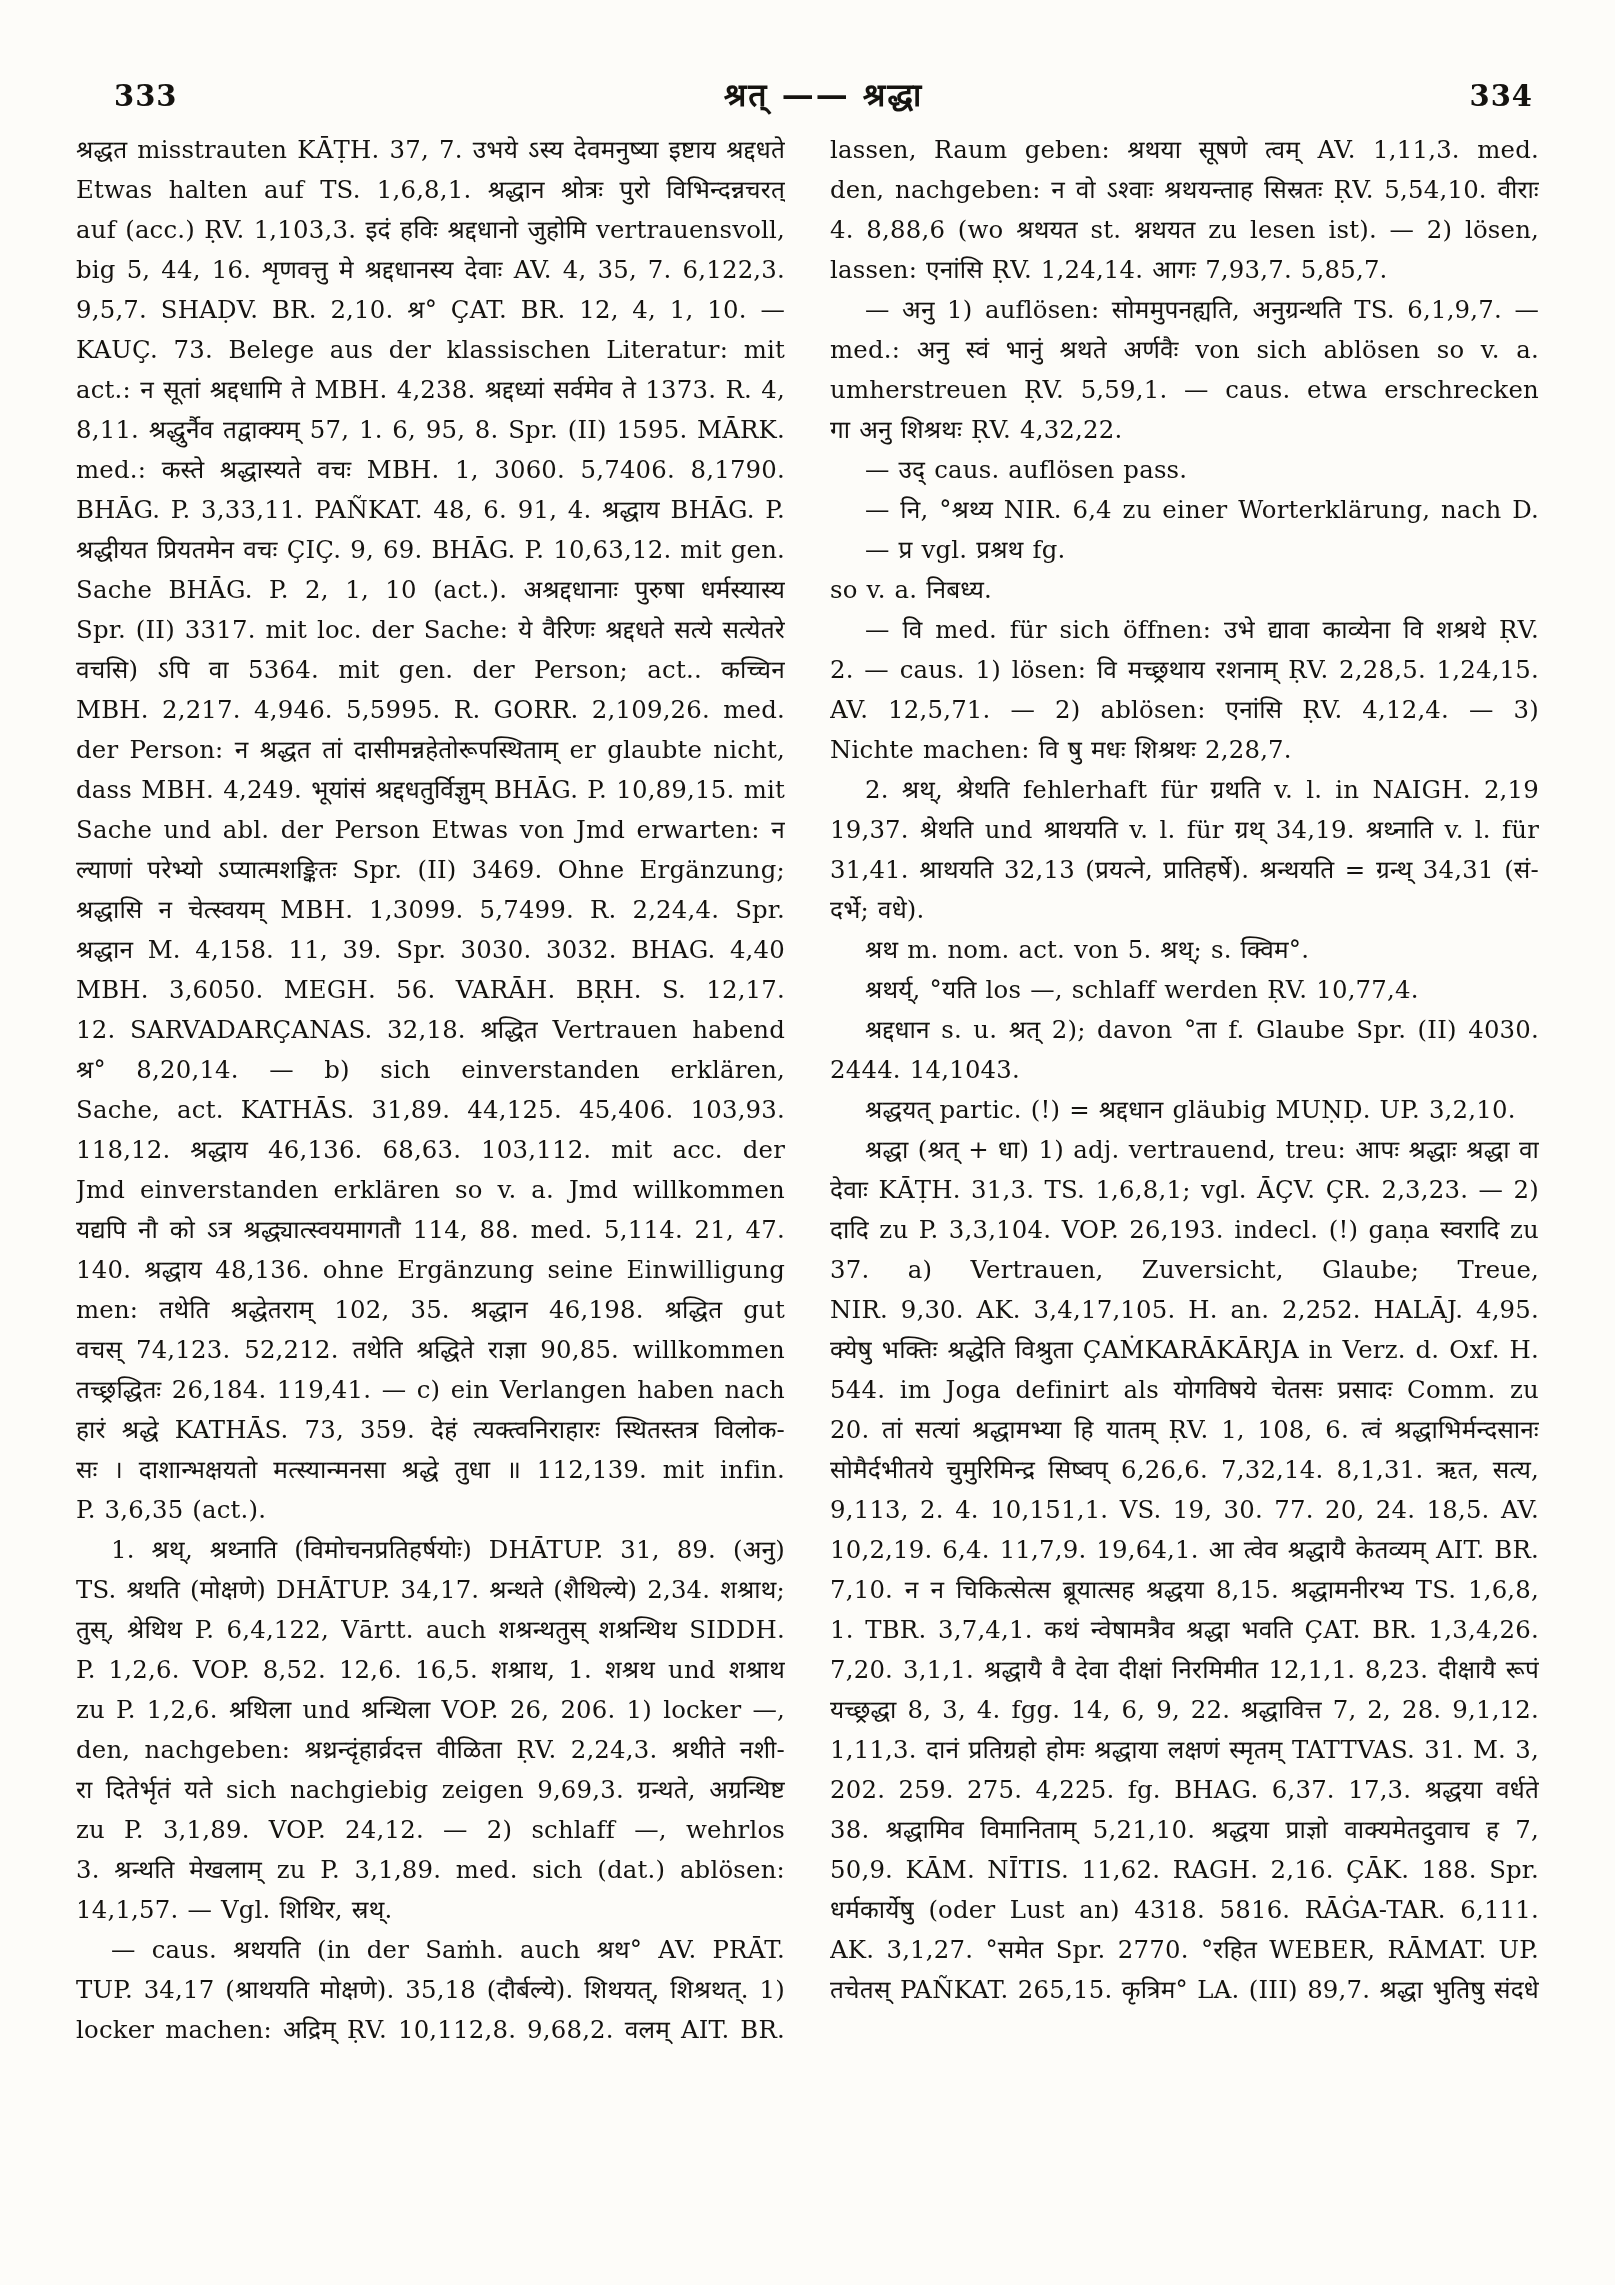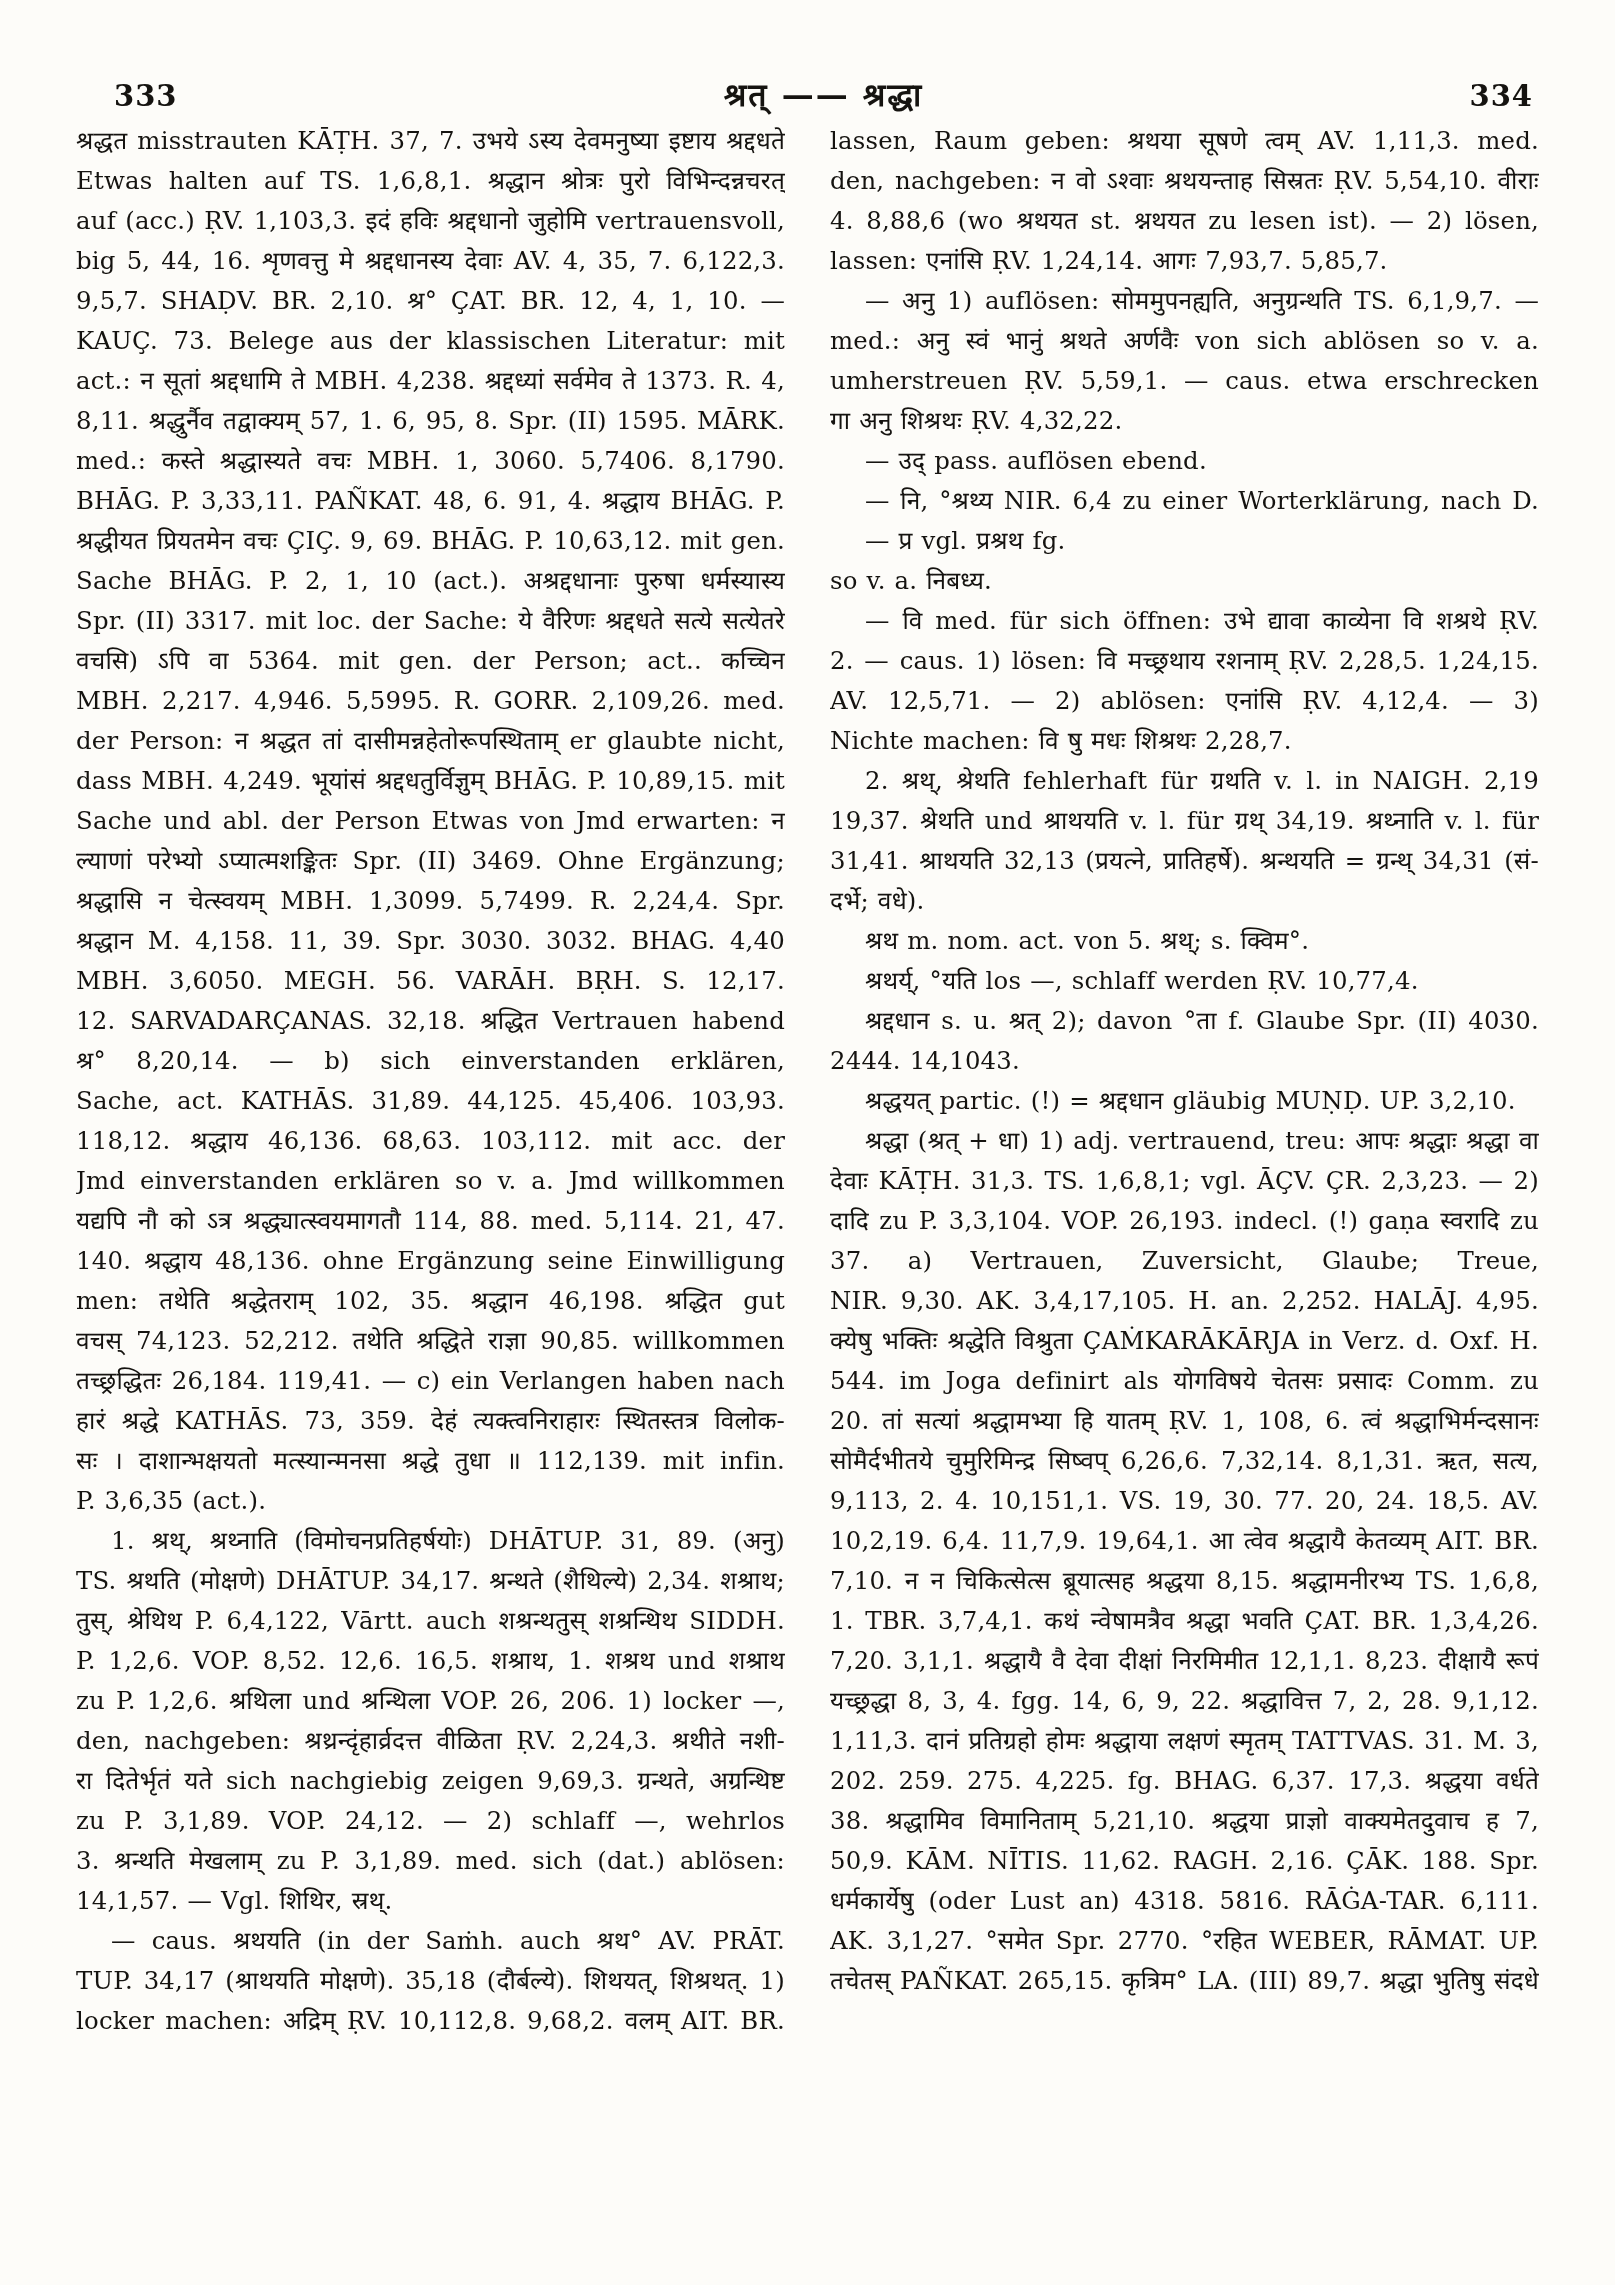--- a/index.html
+++ b/index.html
@@ -19,21 +19,21 @@
     margin-left:32px;
   }
   .page-num{width:117px;font-weight:bold;letter-spacing:1px;}
   .page-num.right{text-align:right;}
   .head-title{
     flex:1;text-align:center;
     font-size:32px;font-weight:bold;
     letter-spacing:2px;
   }
   .columns{
-    position:absolute;top:121px;left:76px;
+    position:absolute;top:130px;left:76px;
     display:flex;gap:45px;
   }
   .col{width:709px;}
   .line{
     font-size:24.4px;
     line-height:40px;
     height:40px;
     overflow:hidden;
     text-align:justify;
     text-align-last:justify;
@@ -105,21 +105,21 @@
       </div>
     <div class="col" id="col-right">
         <div class="line">lassen, Raum geben: श्रथया सूषणे त्वम् AV. 1,11,3. med. schlaff wer-</div>
         <div class="line">den, nachgeben: न वो ऽश्वाः श्रथयन्ताह सिस्रतः ṚV. 5,54,10. वीराः 85,</div>
         <div class="line">4. 8,88,6 (wo श्रथयत st. श्नथयत zu lesen ist). — 2) lösen, ablösen; er-</div>
         <div class="line para-end">lassen: एनांसि ṚV. 1,24,14. आगः 7,93,7. 5,85,7.</div>
         <div class="line indent">— अनु 1) auflösen: सोममुपनह्यति, अनुग्रन्थति TS. 6,1,9,7. — 2)</div>
         <div class="line">med.: अनु स्वं भानुं श्रथते अर्णवैः von sich ablösen so v. a. ausbreiten,</div>
         <div class="line">umherstreuen ṚV. 5,59,1. — caus. etwa erschrecken (trans.): मा वध्यगा</div>
         <div class="line para-end">गा अनु शिश्रथः ṚV. 4,32,22.</div>
-        <div class="line indent para-end">— उद् pass. auflösen ebend.</div>
+        <div class="line indent para-end">— उद् caus. auflösen pass.</div>
         <div class="line indent">— नि, °श्रथ्य NIR. 6,4 zu einer Worterklärung, nach D. und SĀJ.</div>
         <div class="line indent para-end">— प्र vgl. प्रश्रथ fg.</div>
         <div class="line para-end">so v. a. निबध्य.</div>
         <div class="line indent">— वि med. für sich öffnen: उभे द्यावा काव्येना वि शश्रथे ṚV. 9,70,</div>
         <div class="line">2. — caus. 1) lösen: वि मच्छ्रथाय रशनाम् ṚV. 2,28,5. 1,24,15. पर्वाणि</div>
         <div class="line">AV. 12,5,71. — 2) ablösen: एनांसि ṚV. 4,12,4. — 3) auflösen, zu</div>
         <div class="line para-end">Nichte machen: वि षु मधः शिश्रथः 2,28,7.</div>
         <div class="line indent">2. श्रथ्, श्रेथति fehlerhaft für ग्रथति v. l. in NAIGH. 2,19 und DHĀTUP.</div>
         <div class="line">19,37. श्रेथति und श्राथयति v. l. für ग्रथ् 34,19. श्रथ्नाति v. l. für ग्रन्थ्</div>
         <div class="line">31,41. श्राथयति 32,13 (प्रयत्ने, प्रातिहर्षे). श्रन्थयति = ग्रन्थ् 34,31 (सं-</div>

